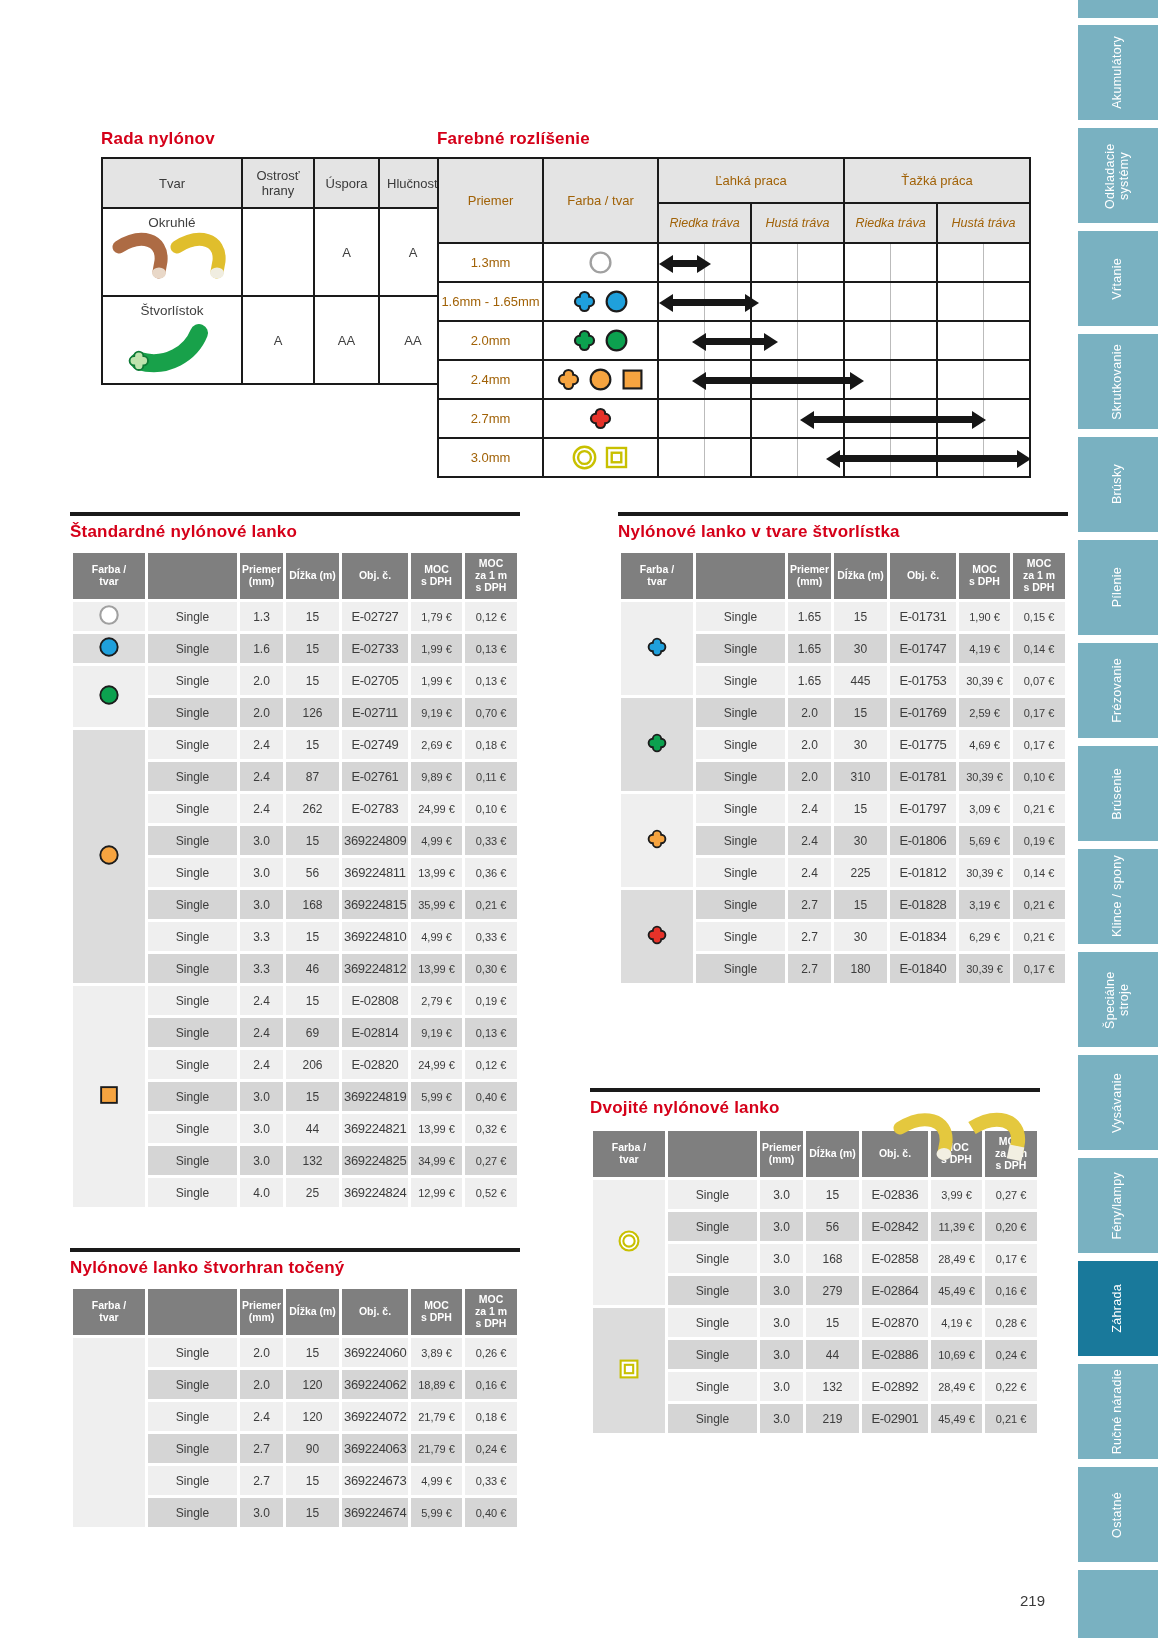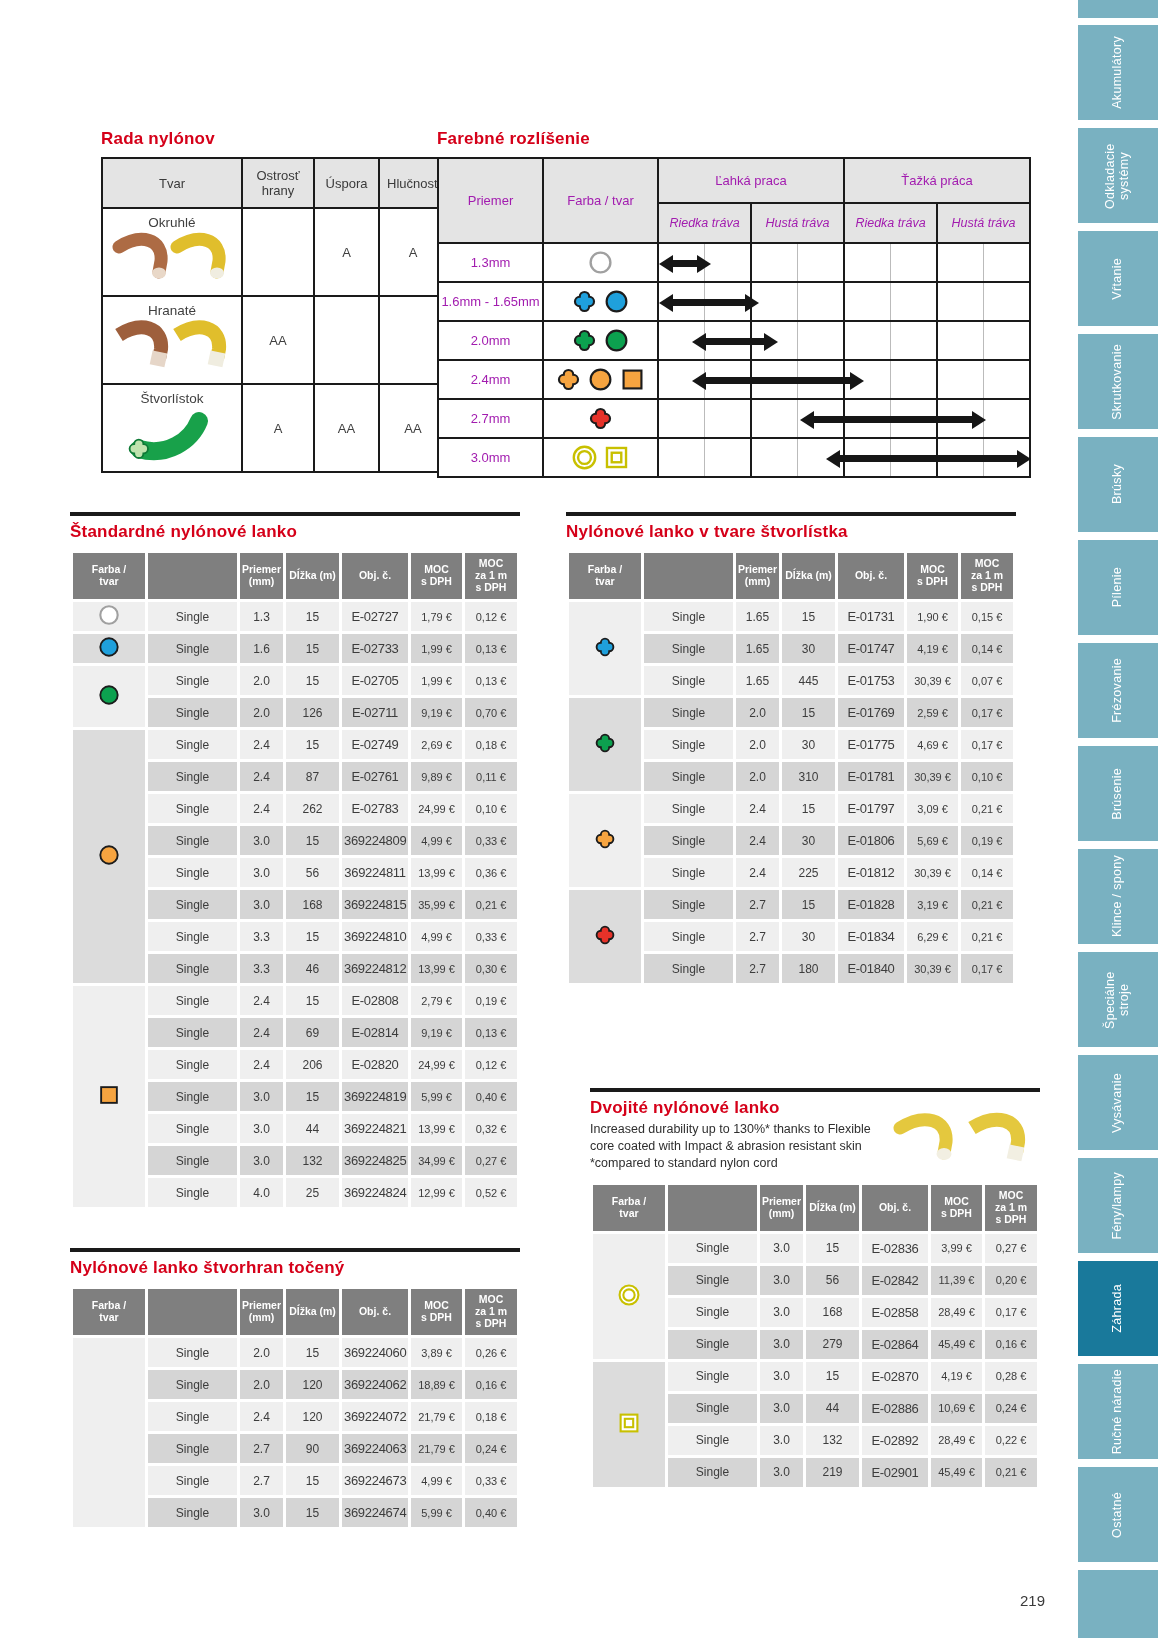--- a/index.html
+++ b/index.html
@@ -13,21 +13,21 @@
   
   .rtable{border-collapse:collapse;table-layout:fixed;}
   .rtable th,.rtable td{border:2px solid #1a1a1a;text-align:center;vertical-align:middle;}
   .rtable th{background:#e4e4e4;font-weight:normal;font-size:13px;height:46px;color:#3a3a3a;}
   .rtable td{height:84px;font-size:13px;background:#fff;}
   .rtable td.shape-cell{padding:2px 0 0 0;vertical-align:top;border-radius:9px;}
   .shape-label{font-size:13.5px;margin:4px 0 1px 0;}
 
   
   .ftable{border-collapse:collapse;table-layout:fixed;}
-  .ftable th,.ftable td{border:2px solid #1a1a1a;text-align:center;vertical-align:middle;color:#a21caf;}
+  .ftable th,.ftable td{border:2px solid #1a1a1a;text-align:center;vertical-align:middle;color:#a16207;}
   .ftable th{background:#e4e4e4;font-weight:normal;font-size:13px;}
   .ftable tr.h1 th{height:41px;}
   .ftable tr.h2 th{height:36px;font-size:12.5px;font-style:italic;}
   .ftable td{height:35px;background:#fff;font-size:13px;}
   .ftable td.work{background-image:linear-gradient(#bbbbbb,#bbbbbb);
                   background-size:1px 100%;background-position:center;background-repeat:no-repeat;}
   .shape-row{display:flex;justify-content:center;align-items:center;gap:7px;}
   .arrow{position:absolute;height:7px;background:#161616;}
   .arrow .hl,.arrow .hr{position:absolute;width:0;height:0;top:-5.5px;}
   .arrow .hl{left:-13px;border-right:14px solid #161616;border-top:9px solid transparent;border-bottom:9px solid transparent;}
@@ -90,34 +90,20 @@
                      <div><svg width="122" height="58" viewBox="0 0 122 58">
     <path d="M8 16 C30 2 52 8 50 30 L48 41" stroke="#ad6b44" stroke-width="13" fill="none" stroke-linecap="round"></path>
     <ellipse cx="48" cy="42" rx="7" ry="5.5" fill="#e9d8c8"></ellipse>
     <path d="M66 16 C88 2 110 8 108 30 L106 41" stroke="#e0be2c" stroke-width="13" fill="none" stroke-linecap="round"></path>
     <ellipse cx="106" cy="42" rx="7" ry="5.5" fill="#f0ede0"></ellipse>
                 </svg></div>
             </td>
             <td></td>
             <td>A</td>
             <td>A</td>
-          </tr>
-          <tr>
-            <td class="shape-cell">
-              <div class="shape-label">Hranaté</div>
-                     <div><svg width="122" height="58" viewBox="0 0 122 58">
-    <path d="M8 16 C30 2 52 8 50 30 L48 40" stroke="#9e5f3c" stroke-width="14" fill="none"></path>
-    <rect x="40" y="33" width="15" height="14" fill="#e6d6c8" transform="rotate(12 48 40)"></rect>
-    <path d="M66 16 C88 2 110 8 108 30 L106 40" stroke="#e0be2c" stroke-width="14" fill="none"></path>
-    <rect x="98" y="33" width="15" height="14" fill="#f0ede0" transform="rotate(12 106 40)"></rect>
-                </svg></div>
-            </td>
-            <td>AA</td>
-            <td></td>
-            <td></td>
           </tr>
           <tr>
             <td class="shape-cell">
               <div class="shape-label">Štvorlístok</div>
                      <div><svg width="110" height="60" viewBox="0 0 110 60">
     <path d="M22 42 C50 50 74 34 82 14" stroke="#18a14a" stroke-width="18" fill="none" stroke-linecap="round"></path>
     <path d="M8,8 A4,4 0 1 1 16,8 A4,4 0 1 1 16,16 A4,4 0 1 1 8,16 A4,4 0 1 1 8,8 Z" fill="#bfe3ae" stroke="#0e7a36" stroke-width="1.6" transform="translate(8,28) scale(1.15)"></path>
                 </svg></div>
             </td>
             <td>A</td>
@@ -472,21 +458,21 @@
               <td class="shade-l">25</td>
               <td class="shade-l obj">369224824</td>
               <td class="shade-l price">12,99 €</td>
               <td class="shade-l price">0,52 €</td>
             </tr>
           </tbody>
         </table>
       </div>
   </div>
 
-  <div class="abs" style="left:566px;top:512px;width:450px;">
+  <div class="abs" style="left:618px;top:512px;width:450px;">
     <div class="rule"></div>
     <div class="sec-title">Nylónové lanko v tvare štvorlístka</div>
     <div id="pt1" style="margin-top:2px;">
         <table class="ptable">
           <colgroup>
             <col style="width:72px">
             <col style="width:89px">
             <col style="width:43px">
             <col style="width:53px">
             <col style="width:66px">
@@ -614,23 +600,20 @@
               <td class="shade-d price">0,17 €</td>
             </tr>
           </tbody>
         </table>
       </div>
   </div>
 
   <div class="abs" style="left:590px;top:1088px;width:450px;">
     <div class="rule"></div>
     <div class="sec-title" style="margin-bottom:3px;">Dvojité nylónové lanko</div>
-    <div class="desc" style="width:300px;">Increased durability up to 130%* thanks to Flexible
-core coated with Impact &amp; abrasion resistant skin
-*compared to standard nylon cord</div>
     <div class="abs" style="right:0;top:22px;">
       <svg width="150" height="62" viewBox="0 0 150 62">
         <path d="M10 18 C34 3 58 9 56 32 L54 43" stroke="#e4c83e" stroke-width="13" fill="none" stroke-linecap="round"></path>
         <ellipse cx="54" cy="44" rx="7.5" ry="6" fill="#f2efe2"></ellipse>
         <path d="M82 18 C106 3 130 9 128 32 L126 43" stroke="#e4c83e" stroke-width="14" fill="none"></path>
         <rect x="118" y="36" width="15" height="14" fill="#f2efe2" transform="rotate(12 126 43)"></rect>
       </svg>
     </div>
     <div id="pt3" style="margin-top:10px;">
         <table class="ptable">

